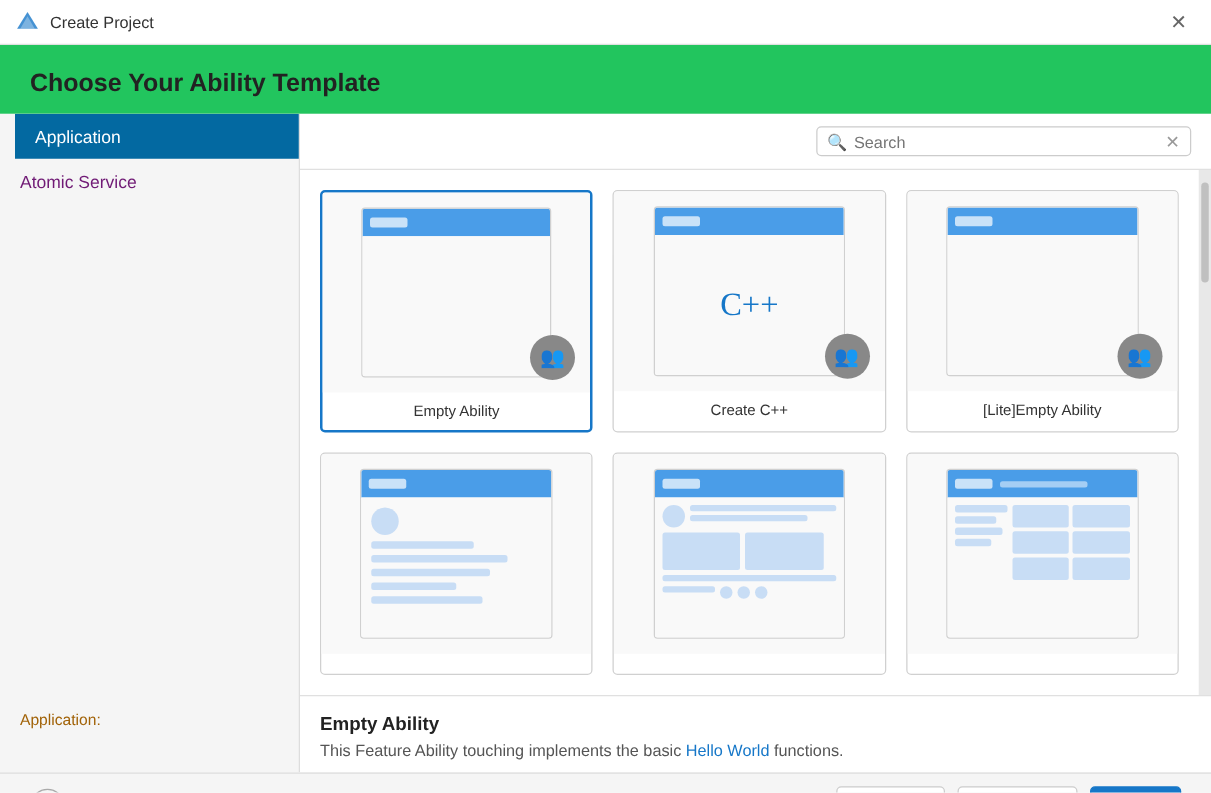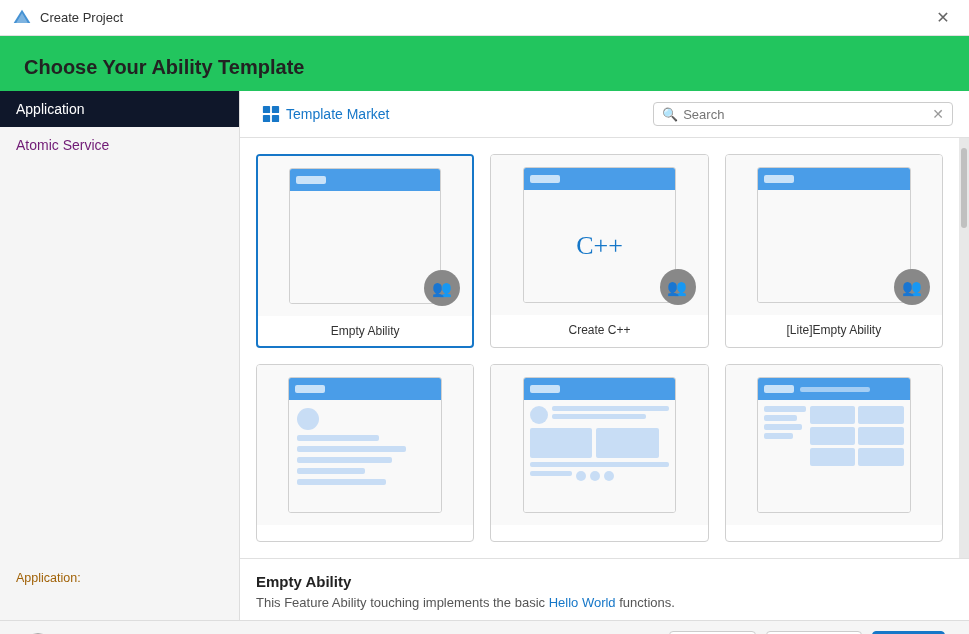--- a/index.html
+++ b/index.html
@@ -82,22 +82,23 @@
       padding-top: 0;
       flex-shrink: 0;
     }
     .sidebar-item {
       padding: 10px 16px;
       font-size: 14px;
       cursor: pointer;
       color: #701a75;
     }
     .sidebar-item.active {
-      background: #0f172a;
+      background: #0369a1;
       color: #fff;
+      margin-left: 12px;
     }
     .sidebar-description {
       margin-top: auto;
       padding: 16px;
       font-size: 12.5px;
       color: #555;
       line-height: 1.5;
     }
     .sidebar-description .desc-title {
       color: #a16207;
@@ -425,29 +426,20 @@
       <div class="sidebar-item active">Application</div>
       <div class="sidebar-item">Atomic Service</div>
       <div class="sidebar-description">
         <div class="desc-title">Application:</div>
       </div>
     </div>
 
     <div class="right-panel">
 
       <div class="panel-toolbar">
-        <button class="template-market-btn">
-          <svg width="18" height="18" viewBox="0 0 20 20">
-            <rect x="1" y="1" width="8" height="8" rx="1" fill="#1677c8"></rect>
-            <rect x="11" y="1" width="8" height="8" rx="1" fill="#1677c8"></rect>
-            <rect x="1" y="11" width="8" height="8" rx="1" fill="#1677c8"></rect>
-            <rect x="11" y="11" width="8" height="8" rx="1" fill="#1677c8"></rect>
-          </svg>
-          <span>Template Market</span>
-        </button>
         <div class="search-box">
           <span class="search-icon">🔍</span>
           <input class="search-input" type="text" placeholder="Search" style="">
           <span class="search-clear">✕</span>
         </div>
       </div>
 
       <div style="flex:1; display:flex; overflow:hidden;">
         <div class="templates-grid">
 

